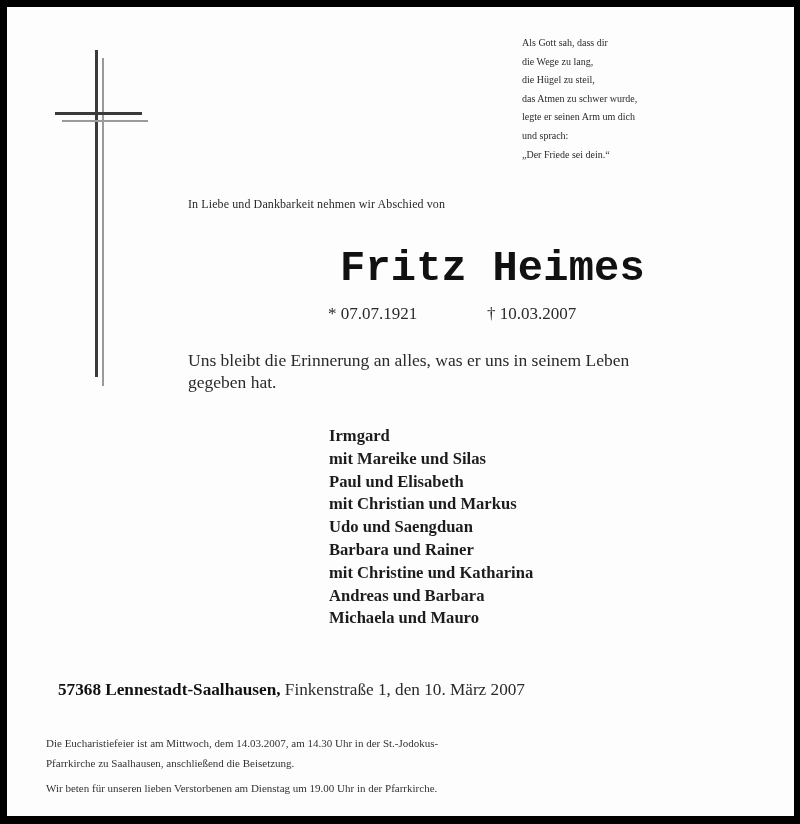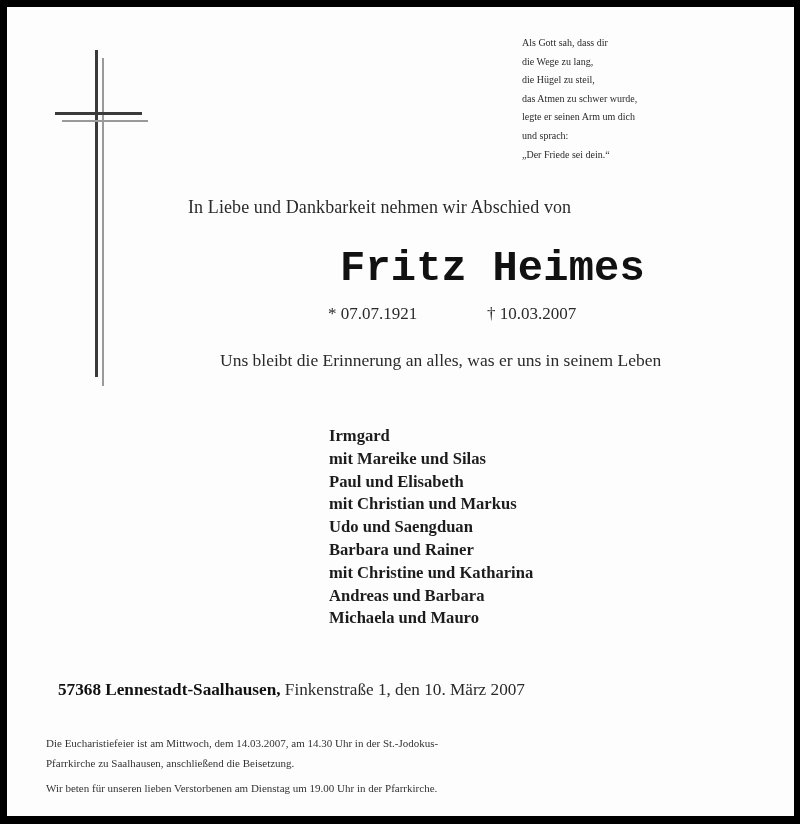--- a/index.html
+++ b/index.html
@@ -16,28 +16,28 @@
   .abs { position: absolute; white-space: nowrap; }
   .line-dark { position: absolute; background: #3a3a3a; }
   .line-light { position: absolute; background: #9a9a9a; }
 
   .poem {
     position: absolute; left: 515px; top: 27px;
     font-size: 10px; line-height: 18.6px; color: #2a2a2a;
   }
   .poem div { white-space: nowrap; }
 
-  .intro { left: 181px; top: 190px; font-size: 18px; color: #2a2a2a; letter-spacing: 0.1px; }
+  .intro { left: 181px; top: 190px; font-size: 12px; color: #2a2a2a; letter-spacing: 0.1px; }
   .name  { left: 333px; top: 238px; font-size: 42px; font-weight: bold; color: #111; letter-spacing: 0.2px; font-family: Liberation Mono, monospace; }
   .born  { left: 321px; top: 297px; font-size: 17px; color: #2a2a2a; text-align: right; }
   .died  { left: 480px; top: 297px; font-size: 17px; color: #2a2a2a; }
 
   .memory {
     position: absolute; left: 181px; top: 342px; width: 570px;
-    font-size: 17.5px; line-height: 22px; color: #2a2a2a; margin-left: 32px;
+    font-size: 17.5px; line-height: 22px; color: #2a2a2a;
   }
   .memory div { white-space: nowrap; }
 
   .family {
     position: absolute; left: 322px; top: 418px;
     font-size: 16.6px; line-height: 22.8px; font-weight: bold; color: #1c1c1c;
   }
   .family div { white-space: nowrap; }
 
   .address { left: 51px; top: 673px; font-size: 17.2px; color: #2a2a2a; }
@@ -74,20 +74,21 @@
 
   <div class="abs intro">In Liebe und Dankbarkeit nehmen wir Abschied von</div>
 
   <div class="abs name">Fritz Heimes</div>
 
   <div class="abs born">* 07.07.1921</div>
   <div class="abs died">† 10.03.2007</div>
 
   <div class="memory">
     <div>Uns bleibt die Erinnerung an alles, was er uns in seinem Leben</div>
+    <div>gegeben hat.</div>
   </div>
 
   <div class="family">
     <div>Irmgard</div>
     <div>mit Mareike und Silas</div>
     <div>Paul und Elisabeth</div>
     <div>mit Christian und Markus</div>
     <div>Udo und Saengduan</div>
     <div>Barbara und Rainer</div>
     <div>mit Christine und Katharina</div>

